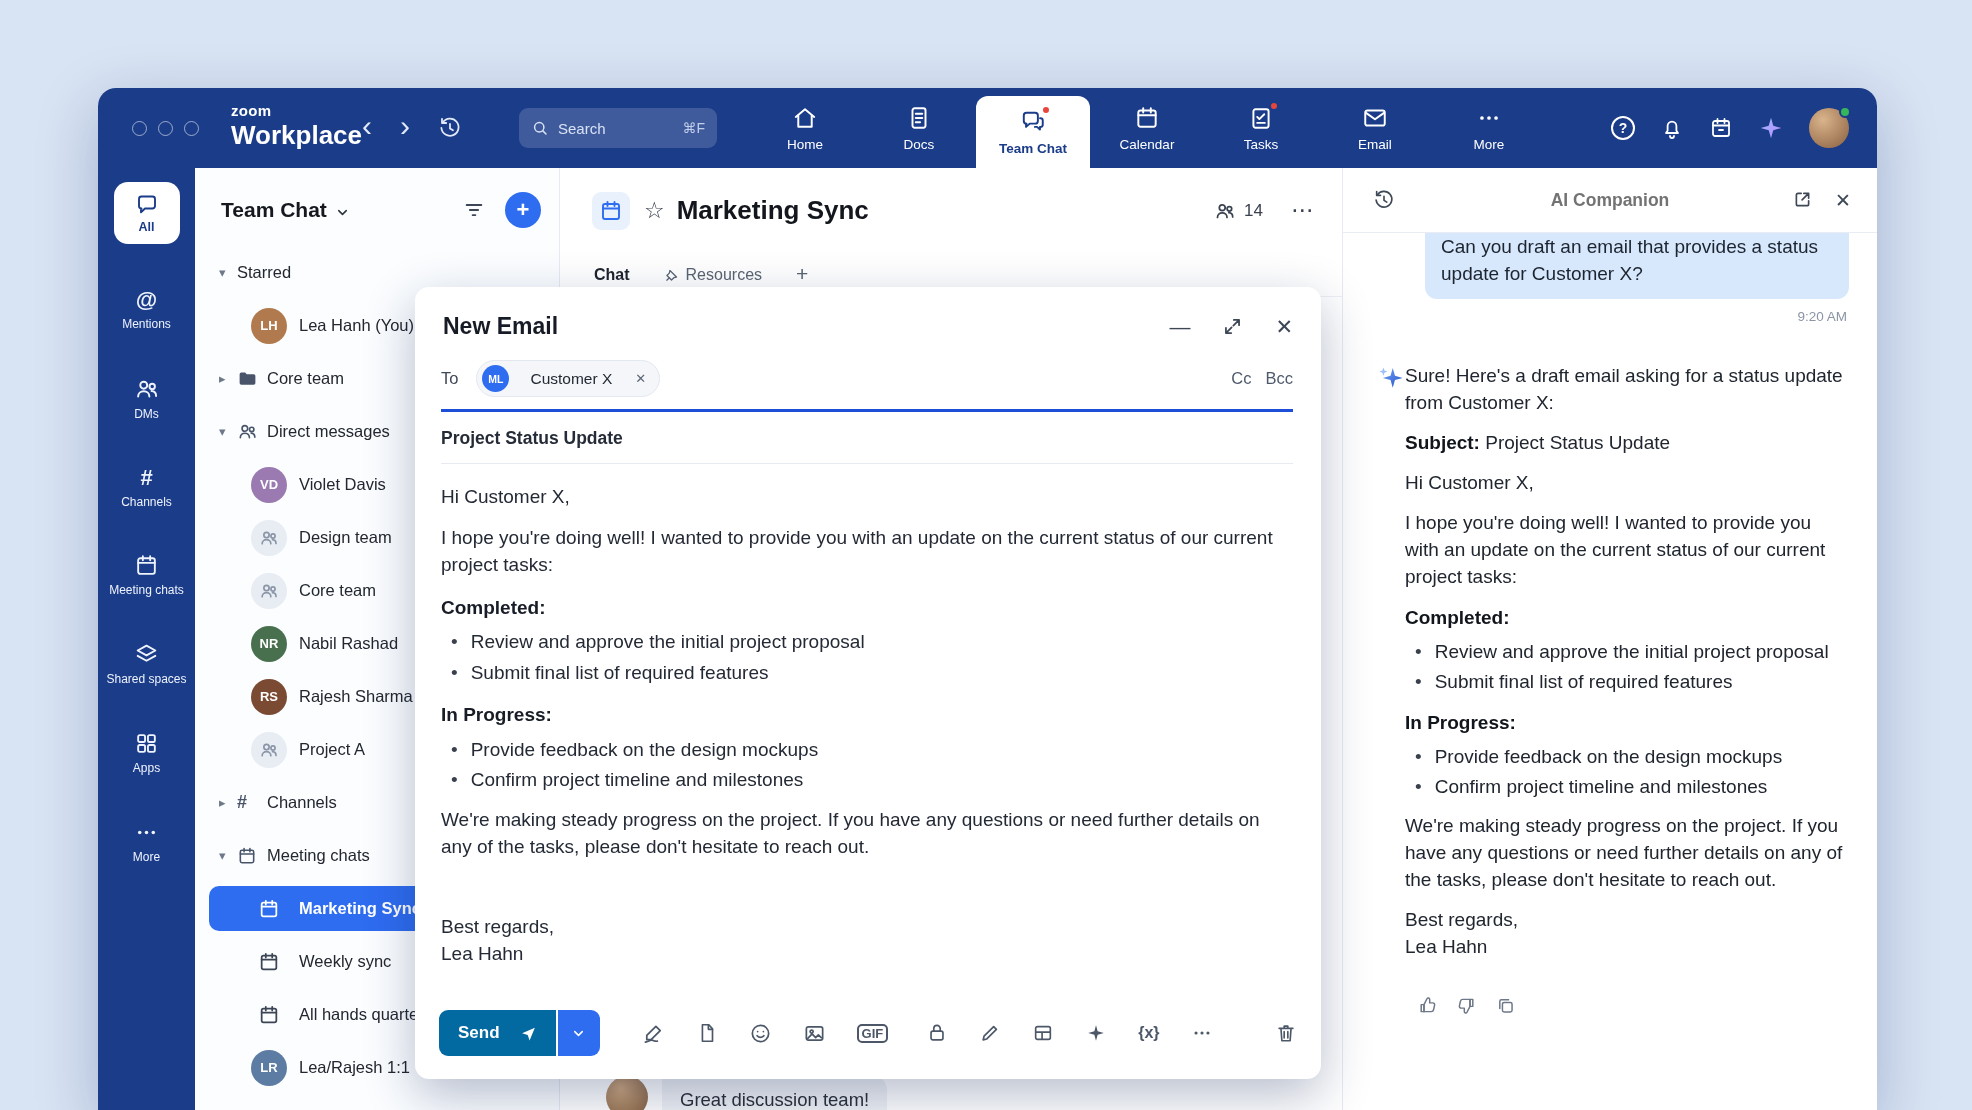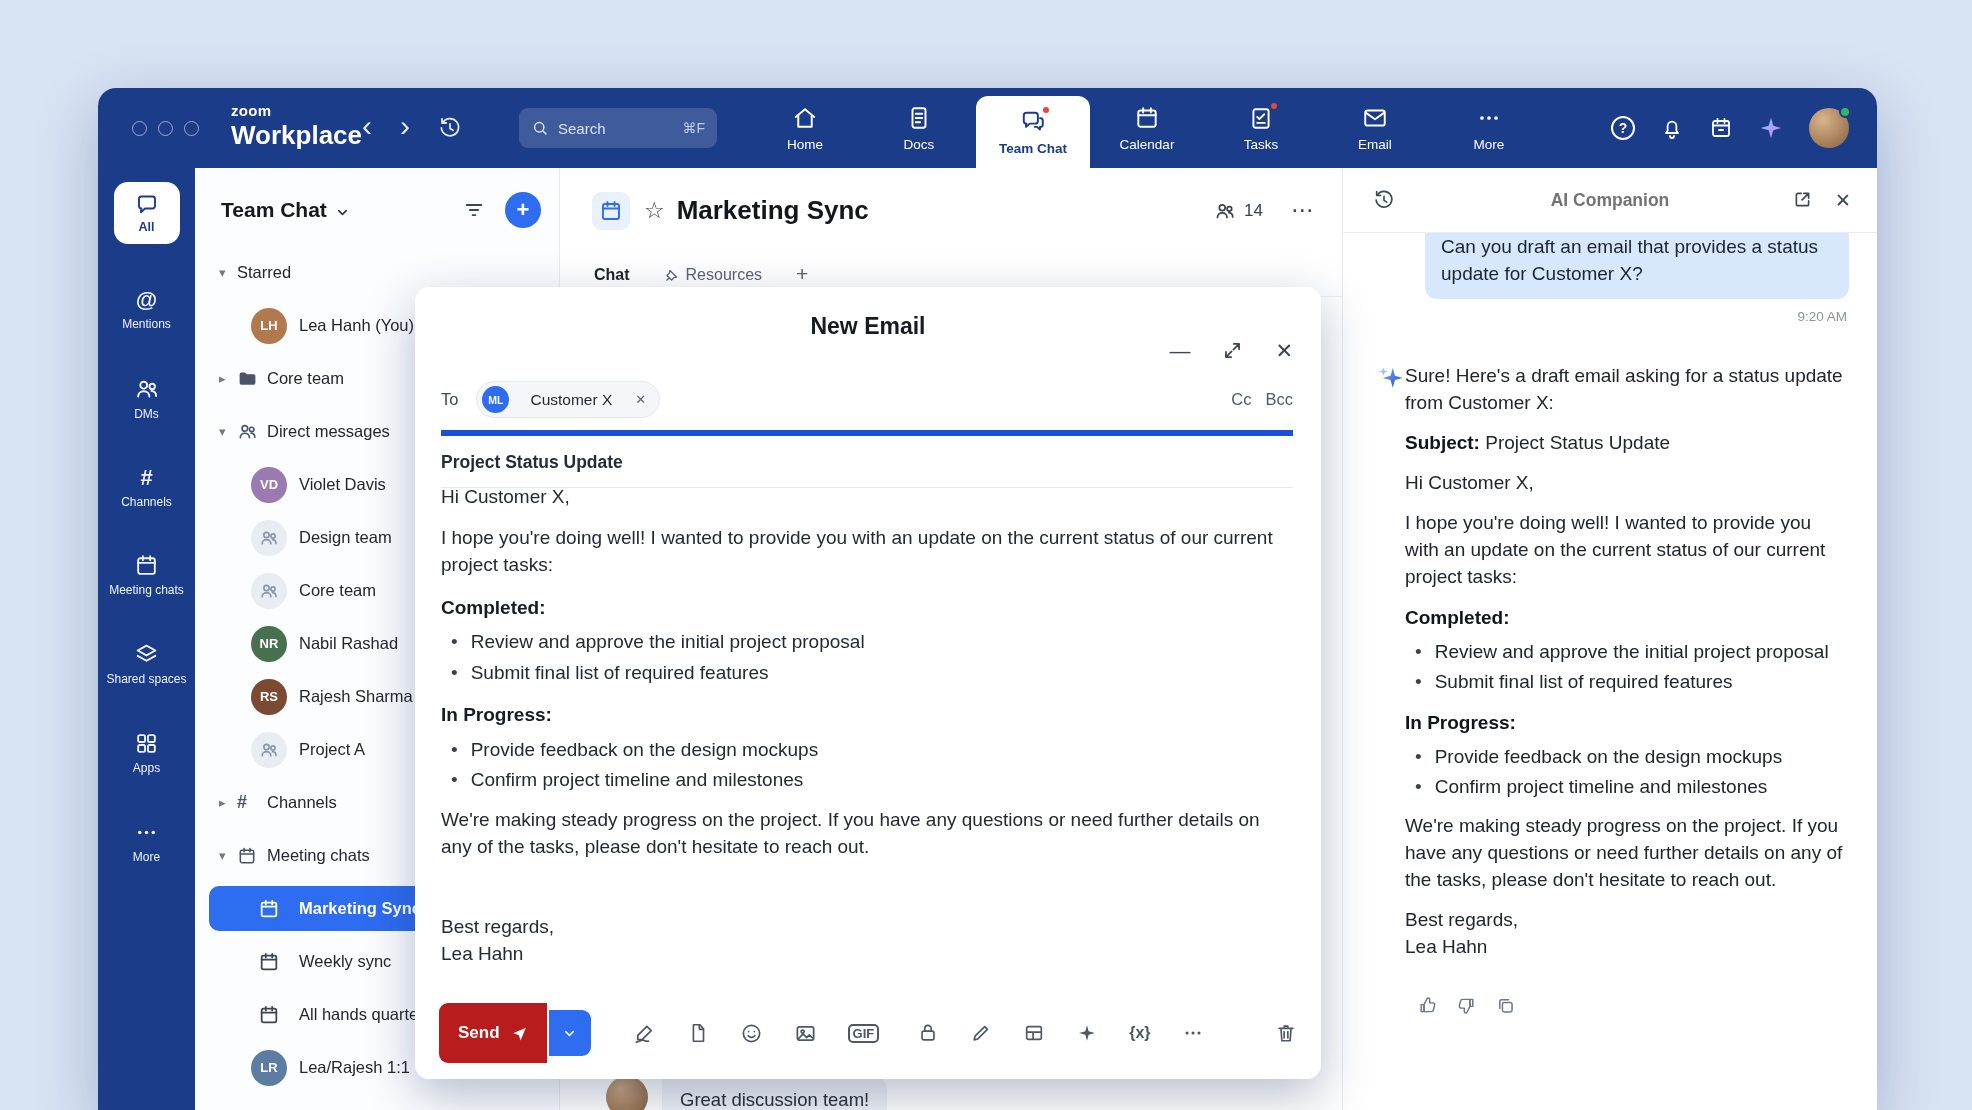--- a/index.html
+++ b/index.html
@@ -103,38 +103,38 @@
   .ai-text .sec { font-weight:700; color:#11151c; margin:14px 0 7px; }
   .ai-text strong { color:#11151c; }
   .blist { margin:0 0 12px; }
   .bullet { display:flex; gap:13px; padding-left:10px; margin:3px 0; }
   .bullet::before { content:"•"; color:#3a414d; }
   .fb { display:flex; gap:18px; margin:22px 0 30px 40px; color:#6d7787; }
   .fb span { cursor:pointer; }
 
   
   .modal { position:absolute; left:317px; top:199px; width:906px; height:792px; background:#fff; border-radius:14px; box-shadow:0 16px 50px rgba(15,35,85,.30); z-index:40; }
-  .m-head { display:flex; align-items:center; padding:26px 28px 0 28px;flex-direction:column; }
+  .m-head { display:flex; align-items:center; padding:26px 28px 0 28px; }
   .m-title { font-size:23px; font-weight:700; color:#161b25; }
   .m-icons { margin-left:auto; display:flex; gap:32px; color:#3c4654; align-items:center; }
   .m-icons .tx { font-size:21px; cursor:pointer; line-height:1; }
-  .m-to { display:flex; align-items:center; margin:20px 28px 0 26px; padding-bottom:12px; border-bottom:6px solid #1d4ed8; }
+  .m-to { display:flex; align-items:center; margin:20px 28px 0 26px; padding-bottom:12px; border-bottom:3px solid #1d4ed8; }
   .to-label { font-size:16.5px; color:#3e4856; margin-right:18px; }
   .chip { display:flex; align-items:center; gap:21px; background:#f4f6f9; border:1px solid #e3e8ef; border-radius:999px; padding:4px 13px 4px 5px; font-size:15.5px; color:#242a34; cursor:pointer; }
   .chip-avatar { width:27px; height:27px; border-radius:50%; background:#2e6cf0; color:#fff; font-size:10.5px; font-weight:700; display:grid; place-items:center; }
   .chip-x { color:#5b6678; font-size:13px; margin-left:2px; }
   .ccbcc { margin-left:auto; display:flex; gap:14px; color:#4e5a6b; font-size:16.5px; }
   .ccbcc span { cursor:pointer; }
   .m-subject { margin:0 28px 0 26px; padding:16px 0 14px; border-bottom:1px solid #e7ebf1; font-size:17.5px; font-weight:600; color:#262c37; }
   .m-body { position:absolute; left:26px; right:46px; top:196px; bottom:98px; font-size:19px; line-height:27.5px; color:#242a35; overflow:hidden; }
   .m-body p { margin:0 0 13px; }
   .m-body .sec { font-weight:700; color:#171c26; margin:15px 0 7px; }
   .m-body .sig { margin-top:52px; }
   .m-toolbar { position:absolute; left:24px; right:24px; bottom:0; height:92px; display:flex; align-items:center; }
-  .send { height:60px; background:#b91c1c; color:#fff; border:none; border-radius:9px 0 0 9px; display:flex; align-items:center; gap:11px; padding:0 19px; font-size:17px; font-weight:600; font-family:inherit; cursor:pointer; }
+  .send { height:46px; background:#0369a1; color:#fff; border:none; border-radius:9px 0 0 9px; display:flex; align-items:center; gap:20px; padding:0 19px; font-size:17px; font-weight:600; font-family:inherit; cursor:pointer; }
   .send-dd { height:46px; width:42px; background:#2e6cf0; border:none; border-radius:0 9px 9px 0; margin-left:2px; display:grid; place-items:center; color:#fff; cursor:pointer; }
   .tb-btn { color:#4c5768; background:none; border:none; cursor:pointer; display:flex; align-items:center; }
   .tb-btn.first { margin-left:42px; }
   .tb-btn + .tb-btn { margin-left:31px; }
   .tb-btn.grp { margin-left:38px; }
   .gif-badge { font-size:13px; font-weight:700; border:2px solid #4c5768; border-radius:5px; padding:1px 3px; line-height:1; }
   .braces { font-size:16px; font-weight:700; }
   .tb-trash { margin-left:auto !important; }
 </style>
 </head>

